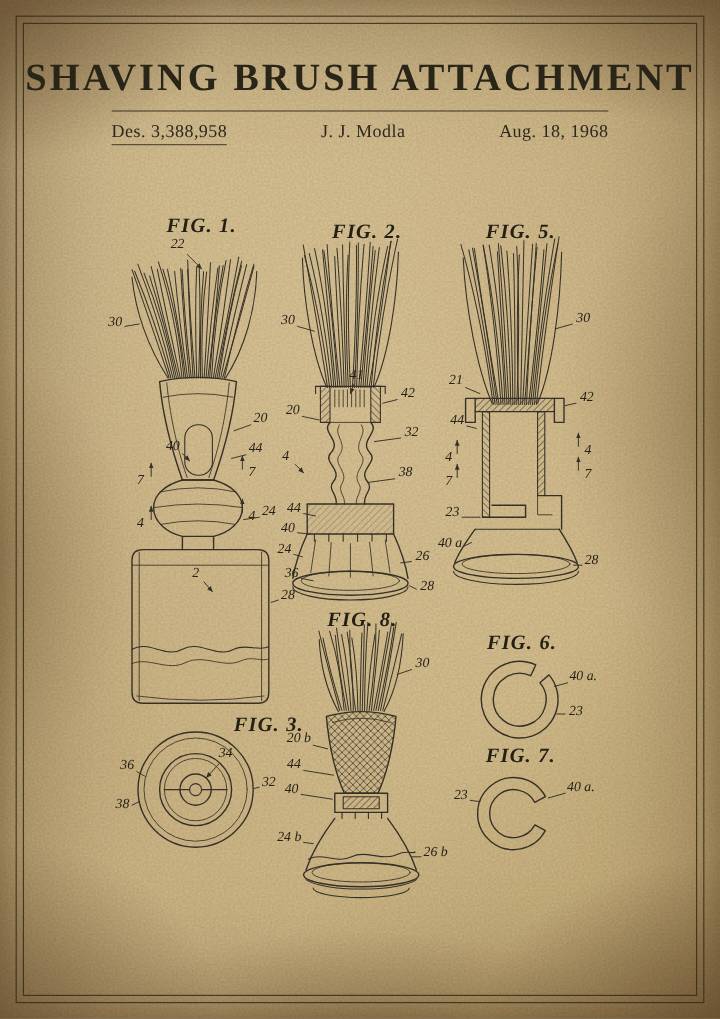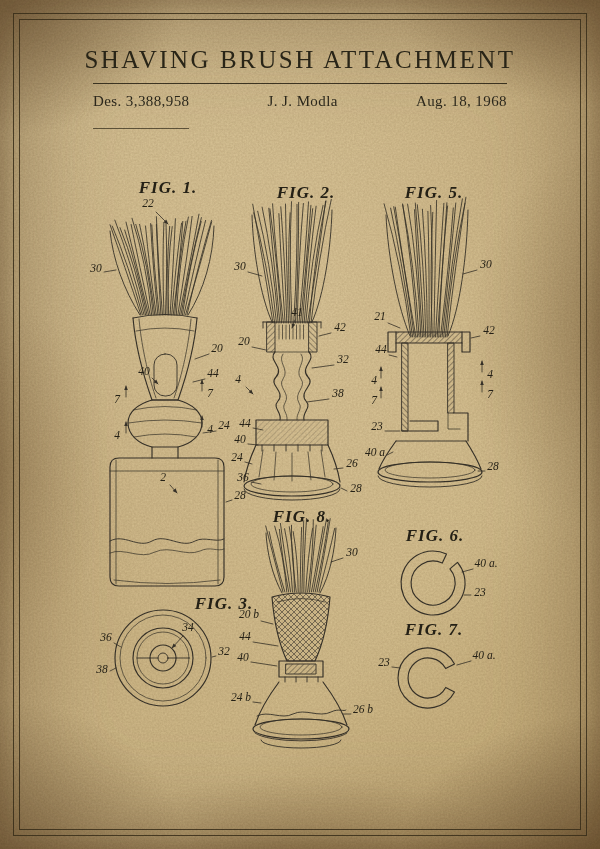--- a/index.html
+++ b/index.html
@@ -16,24 +16,24 @@
       radial-gradient(ellipse 280px 200px at 100% 101%, rgba(86,60,32,.55), rgba(86,60,32,0) 72%),
       radial-gradient(ellipse 320px 130px at 50% 102%, rgba(110,82,46,.35), rgba(110,82,46,0) 70%),
       radial-gradient(ellipse 430px 520px at 50% 38%, rgba(249,233,193,.32), rgba(249,233,193,0) 76%),
       linear-gradient(135deg,#d8c497 0%,#cfb888 45%,#d4be8d 70%,#c5ac78 100%);
     box-shadow: inset 0 0 95px 28px rgba(90,64,34,.38), inset 0 0 18px 5px rgba(90,64,34,.28);
   }
   .frame{position:absolute;border:1px solid rgba(58,47,26,.85);pointer-events:none}
   .frame-outer{inset:13px;border-width:1.5px}
   .frame-inner{inset:19px}
   header{position:absolute;top:0;left:0;width:100%;text-align:center;color:#2e2a1f;z-index:2}
-  h1{margin:46px 0 0;font-size:25px;font-weight:400;letter-spacing:2.5px;color:#2b2719}
+  h1{margin:46px 0 0;font-size:32px;font-weight:700;letter-spacing:2.5px;color:#2b2719}
   .title-rule{width:414px;margin:9px auto 0;border-top:1.5px solid rgba(48,41,24,.9)}
   .meta{width:414px;margin:9px auto 0;display:flex;justify-content:space-between;font-size:15px;letter-spacing:.4px;color:#2e2a1e}
-  .meta .num{border-bottom:1px solid rgba(48,41,24,.7);padding-bottom:18px}
+  .meta .num{border-bottom:1px solid rgba(48,41,24,.7);padding-bottom:1px}
   #drawing{position:absolute;left:0;top:0;z-index:1}
   .ink path,.ink rect,.ink circle,.ink ellipse,.ink line{fill:none;stroke:#38332a;stroke-width:1.15;stroke-linecap:round;stroke-linejoin:round}
   .ink .thin{stroke-width:.7}
   .ink .med{stroke-width:.9}
   .ink .bristle{stroke:#3b362c;stroke-width:.85}
   .ink .leader{stroke-width:.8}
   .ink .h45{fill:url(#ph)}
   .ink .h135{fill:url(#ph2)}
   .ink .hx{fill:url(#px)}
   .ink .nostroke{stroke:none}

